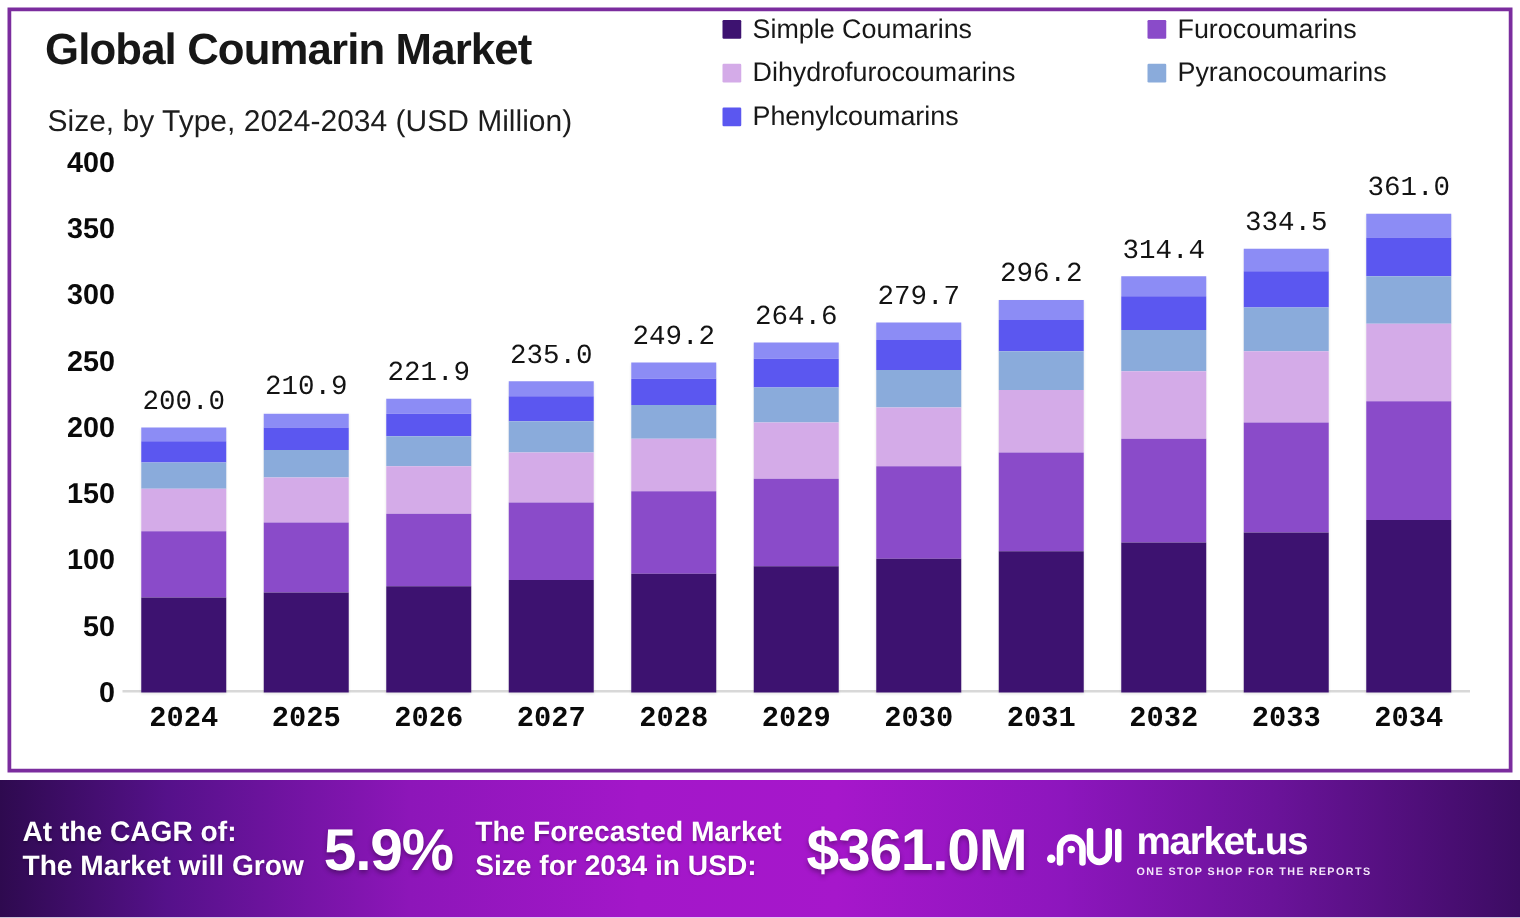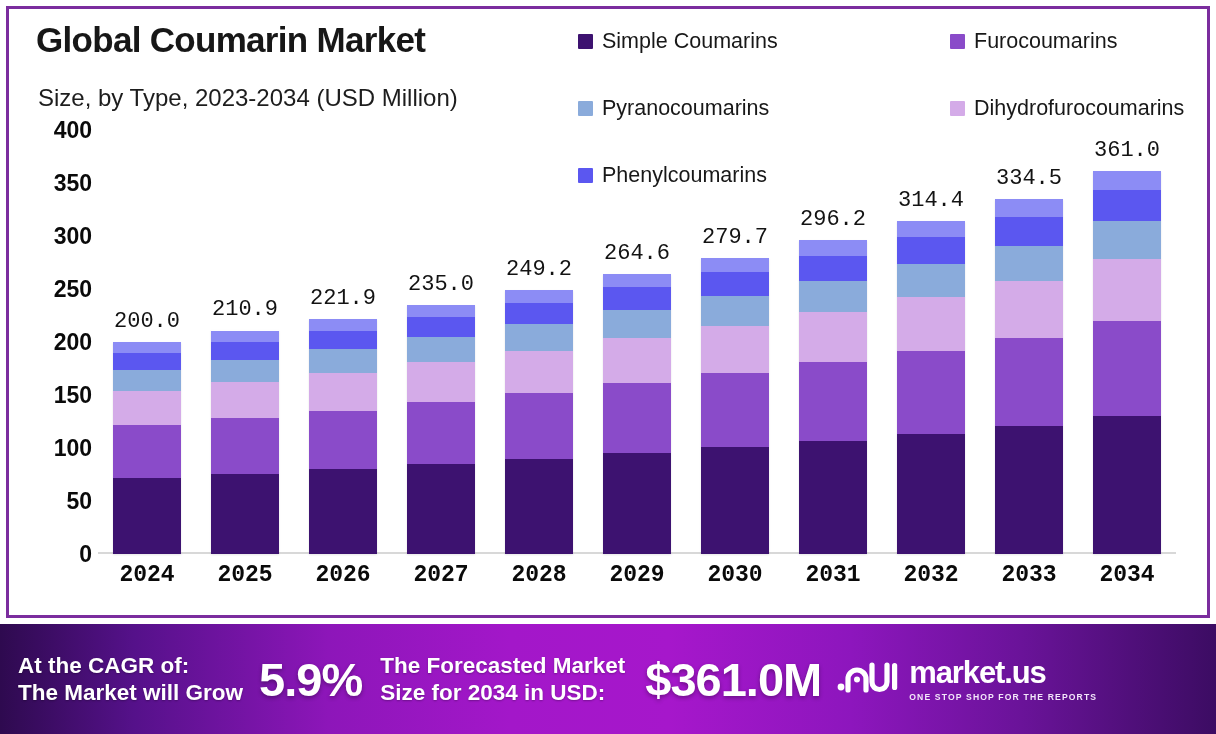--- a/index.html
+++ b/index.html
@@ -39,27 +39,26 @@
     left: 38px; top: 84px;
     font-size: 24px;
     font-weight: 400;
     color: #1d1d1d;
     white-space: nowrap;
   }
 
   
   #legend {
     position: absolute;
-    left: 578px; top: 24px;
+    left: 578px; top: 6px;
     width: 620px;
     display: grid;
     grid-template-columns: 340px 280px;
     grid-auto-rows: 35px;
     align-items: center;
-    gap: 32px;
   }
   .legend-item {
     display: flex;
     align-items: center;
     gap: 9px;
     white-space: nowrap;
   }
   .legend-swatch {
     width: 15px; height: 15px;
     flex: 0 0 15px;
@@ -212,38 +211,38 @@
   }
 </style>
 </head>
 <body>
 
 <div id="page">
 
   <div id="frame"></div>
 
   <div id="title">Global Coumarin Market</div>
-  <div id="subtitle">Size, by Type, 2023-2034 (USD Million)</div>
+  <div id="subtitle">Size, by Type, 2024-2034 (USD Million)</div>
 
   <div id="legend">
       <div class="legend-item">
         <span class="legend-swatch" style="background: rgb(61, 18, 112);"></span>
         <span class="legend-label">Simple Coumarins</span>
       </div>
       <div class="legend-item">
         <span class="legend-swatch" style="background: rgb(138, 75, 201);"></span>
         <span class="legend-label">Furocoumarins</span>
       </div>
       <div class="legend-item">
+        <span class="legend-swatch" style="background: rgb(212, 171, 232);"></span>
+        <span class="legend-label">Dihydrofurocoumarins</span>
+      </div>
+      <div class="legend-item">
         <span class="legend-swatch" style="background: rgb(138, 171, 219);"></span>
         <span class="legend-label">Pyranocoumarins</span>
-      </div>
-      <div class="legend-item">
-        <span class="legend-swatch" style="background: rgb(212, 171, 232);"></span>
-        <span class="legend-label">Dihydrofurocoumarins</span>
       </div>
       <div class="legend-item">
         <span class="legend-swatch" style="background: rgb(91, 87, 240);"></span>
         <span class="legend-label">Phenylcoumarins</span>
       </div>
     </div>
 
   <div id="ylabels">
       <div class="ytick" style="top: 424px;">0</div>
       <div class="ytick" style="top: 371px;">50</div>

